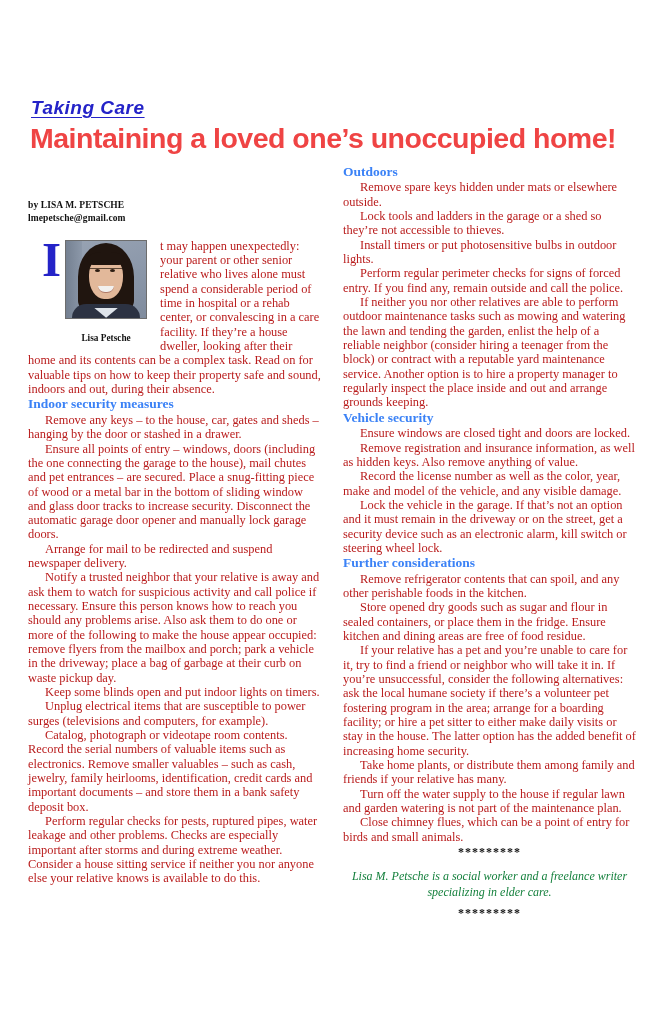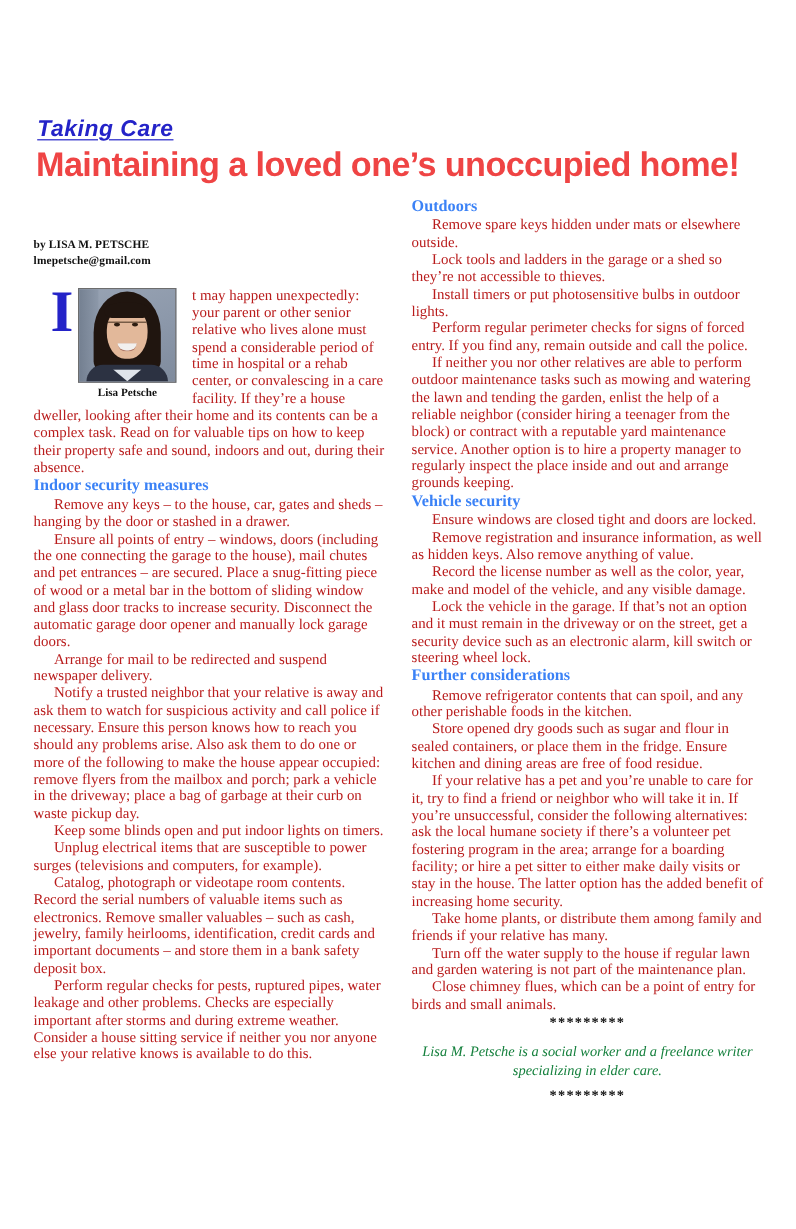--- a/index.html
+++ b/index.html
@@ -184,21 +184,21 @@
     width: 24px; height: 10px;
     background: #dfe4ea;
     clip-path: polygon(50% 100%, 0 0, 100% 0);
   }
   .photo-cap {
     font-family: "Liberation Serif", serif;
     font-weight: bold;
     font-size: 9.3px;
     text-align: center;
     width: 82px;
-    margin-top: 4px;
+    margin-top: 14px;
     color: #111;
   }
 
   
   .stars {
     text-align: center;
     font-family: "Liberation Serif", serif;
     font-weight: bold;
     font-size: 12px;
     letter-spacing: 1px;

